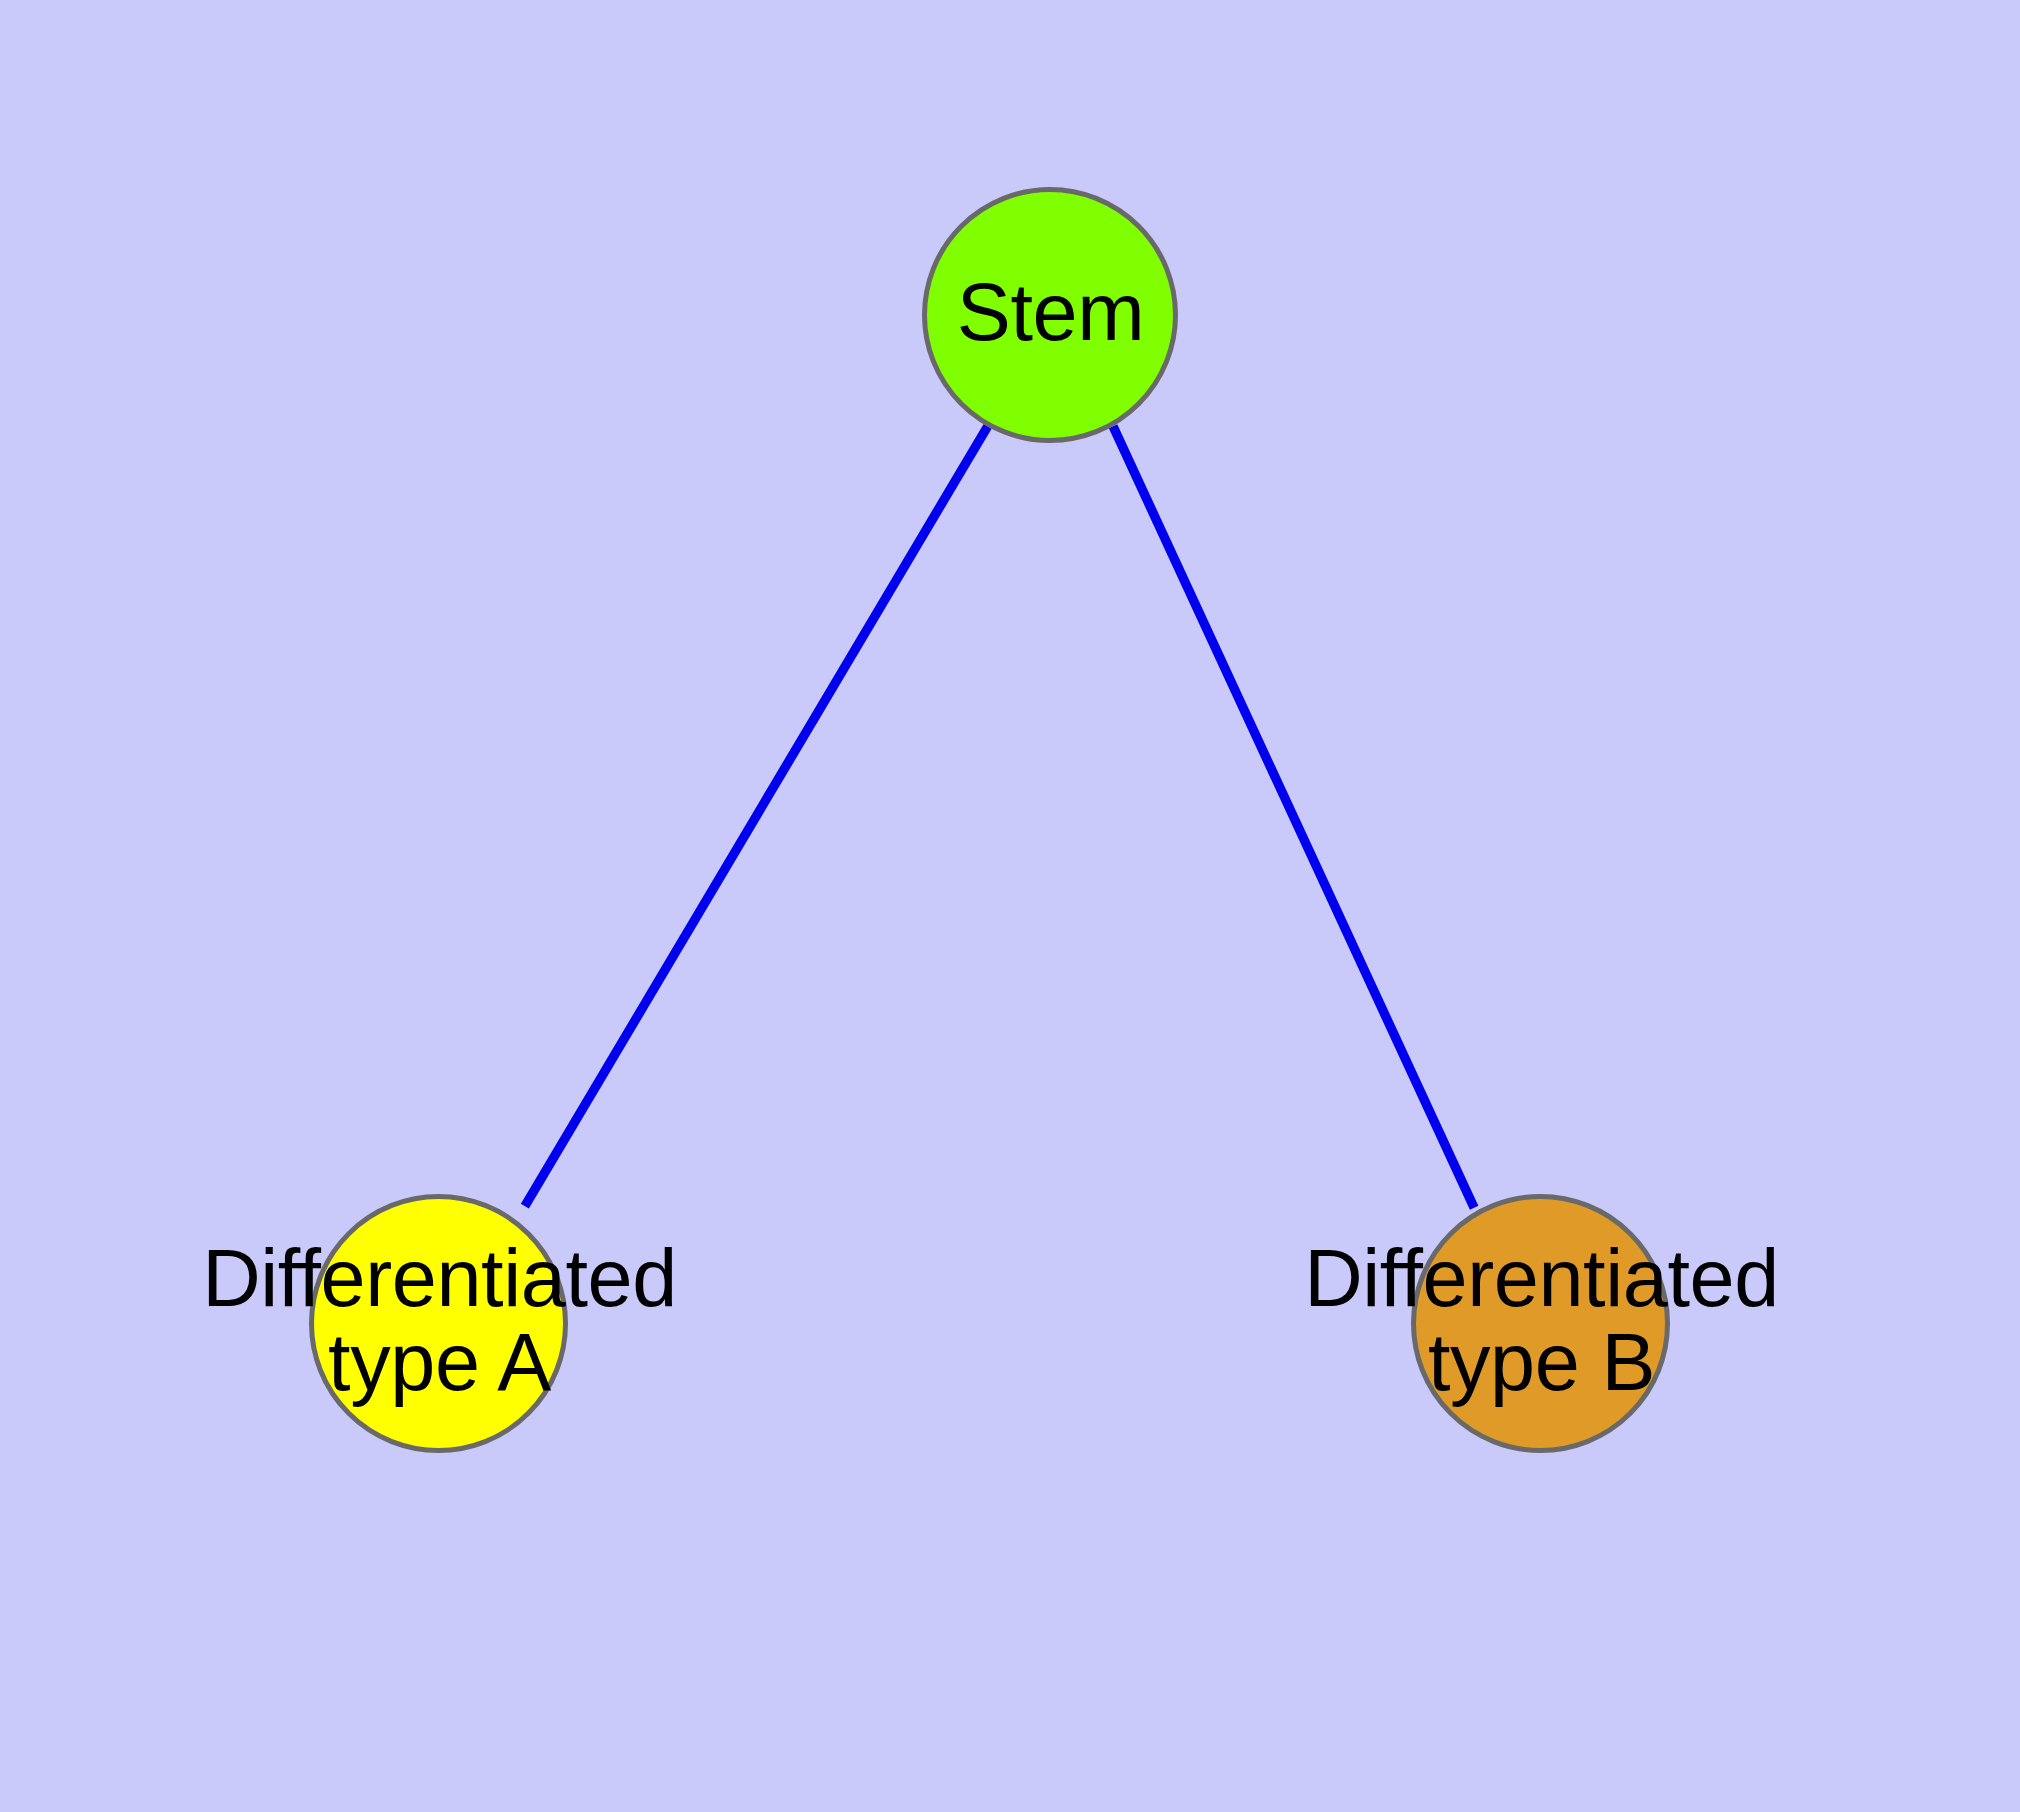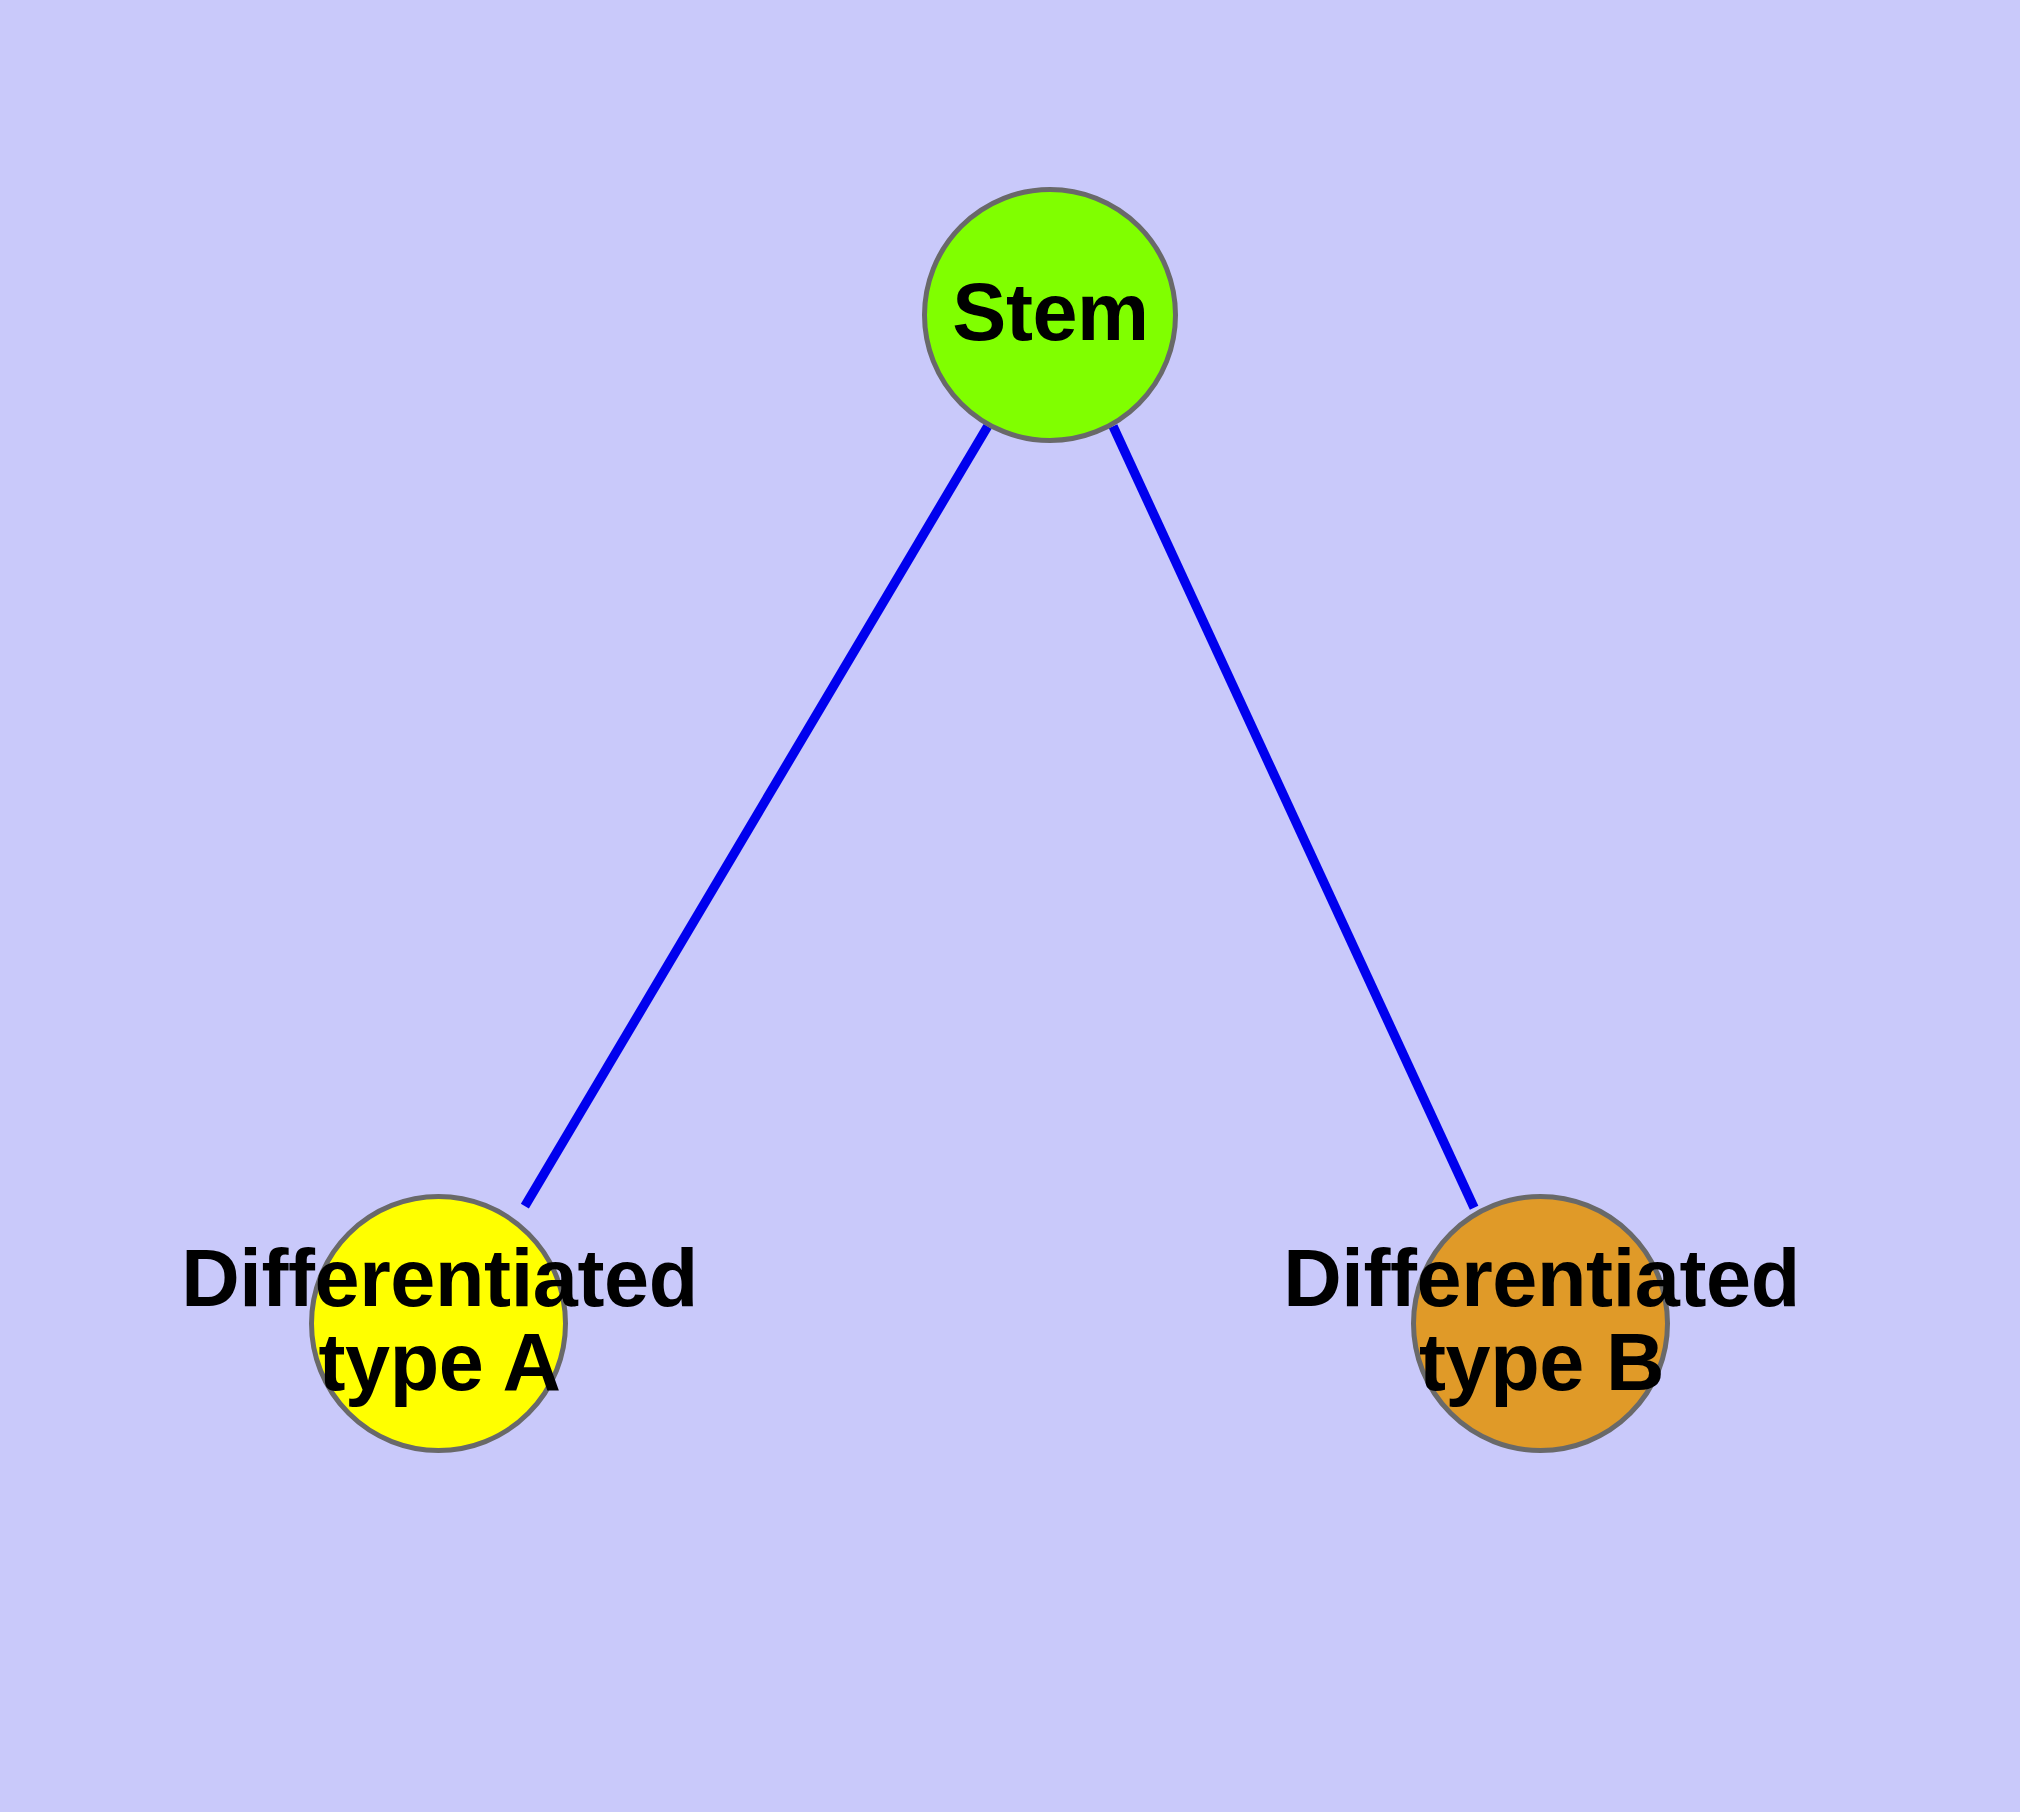--- a/index.html
+++ b/index.html
@@ -32,21 +32,21 @@
     position: absolute;
     border-radius: 50%;
     border: 5.1px solid #696969;
     box-sizing: border-box;
   }
   .node-label {
     position: absolute;
     text-align: center;
     color: #000000;
     font-family: "Liberation Sans", sans-serif;
-    font-weight: bold;
+    font-weight: normal;
     white-space: nowrap;
     line-height: 1.04;
     pointer-events: none;
     letter-spacing: -0.4px;
   }
 </style>
 </head>
 <body>
 
 <div id="graph-canvas" style="width: 2021px; height: 1812px; background: rgb(201, 201, 250);">

